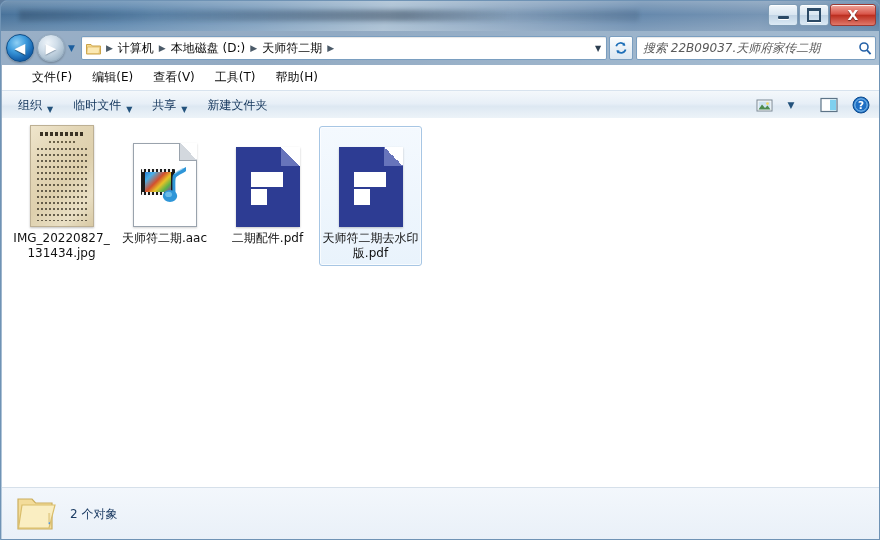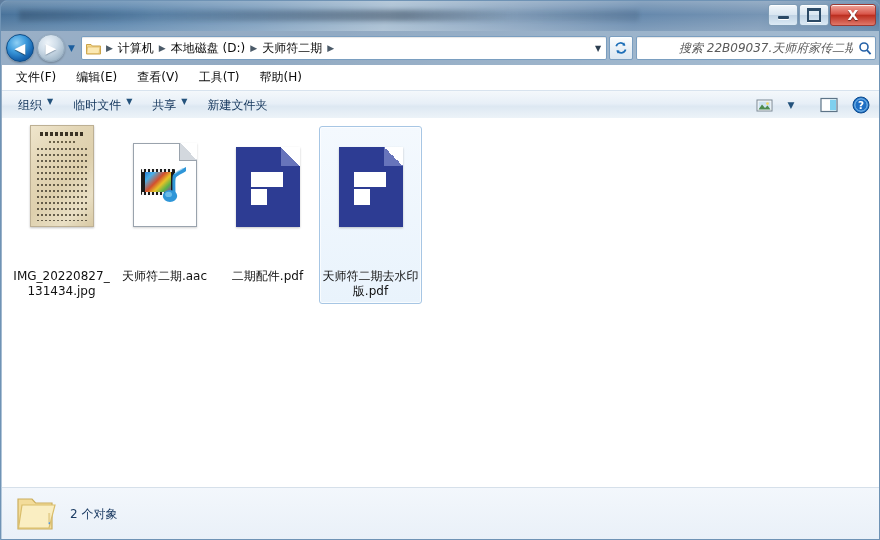--- a/index.html
+++ b/index.html
@@ -86,58 +86,58 @@
   }
   #searchbox{
     width:238px;height:22px;margin-right:5px;
     background:#ffffff;border:1px solid #7a9ec0;border-radius:2px;
     display:flex;align-items:center;
     box-shadow:inset 0 1px 1px rgba(0,0,0,.10);
   }
   #searchbox input{
     flex:1;border:0;outline:0;background:transparent;
     font-family:"DejaVu Sans","Liberation Sans",sans-serif;
-    font-size:12px;font-style:italic;color:#5a5a5a;padding-left:6px;margin-left:36px;
+    font-size:12px;font-style:italic;color:#5a5a5a;padding-left:6px;
   }
   #searchbox input::placeholder{color:#5a5a5a;opacity:1;}
   .mag{width:20px;display:flex;align-items:center;justify-content:center;}
 
   
   #client{
     position:absolute;left:1px;top:64px;width:878px;height:475px;
     background:#ffffff;
   }
   #menubar{
     height:24px;background:#ffffff;display:flex;align-items:center;
-    padding-left:14px;border-bottom:1px solid #ffffff;
+    padding-left:30px;border-bottom:1px solid #ffffff;
   }
   .menuitem{font-size:12px;color:#0c0c0c;margin-right:20px;cursor:default;}
 
   #toolbar{
     height:28px;
     background:linear-gradient(180deg,#f4f8fb 0%,#e7eff7 45%,#dde8f2 55%,#eef4f9 100%);
     border-top:1px solid #d8e3ee;
     border-bottom:1px solid #b8cada;
     display:flex;align-items:center;padding:0 6px;
   }
-  .tbitem{font-size:12px;color:#14365c;padding:21px 9px;display:flex;align-items:flex-start;cursor:default;border:1px solid transparent;border-radius:2px;}
+  .tbitem{font-size:12px;color:#14365c;padding:21px 9px;display:flex;align-items:flex-end;cursor:default;border:1px solid transparent;border-radius:2px;}
   .tbcaret{font-size:8px;margin-left:5px;color:#23527c;}
   #tbspacer{flex:1;}
   .tbicon{width:26px;height:22px;display:flex;align-items:center;justify-content:center;margin-left:1px;}
 
   #filepane{
     position:absolute;left:0;top:53px;right:0;bottom:53px;
     background:#ffffff;overflow:hidden;
   }
   #grid{display:flex;flex-wrap:wrap;padding:6px 8px;align-content:flex-start;}
   .tile{
     width:103px;min-height:120px;margin:2px 0px;
     display:flex;flex-direction:column;align-items:center;
     padding:4px 2px 4px 2px;box-sizing:border-box;cursor:default;
-    border:1px solid transparent;border-radius:3px;gap:38px;
+    border:1px solid transparent;border-radius:3px;
   }
   .tile.selected{
     border:1px solid #a7c6e4;
     background:linear-gradient(180deg,#f4f9fe 0%,#e9f3fc 100%);
     box-shadow:inset 0 0 0 1px rgba(255,255,255,.7);
   }
   .thumb{height:96px;display:flex;align-items:flex-end;justify-content:center;}
   .label{
     margin-top:4px;font-size:12px;color:#111;text-align:center;
     line-height:15px;word-break:break-all;width:98px;

